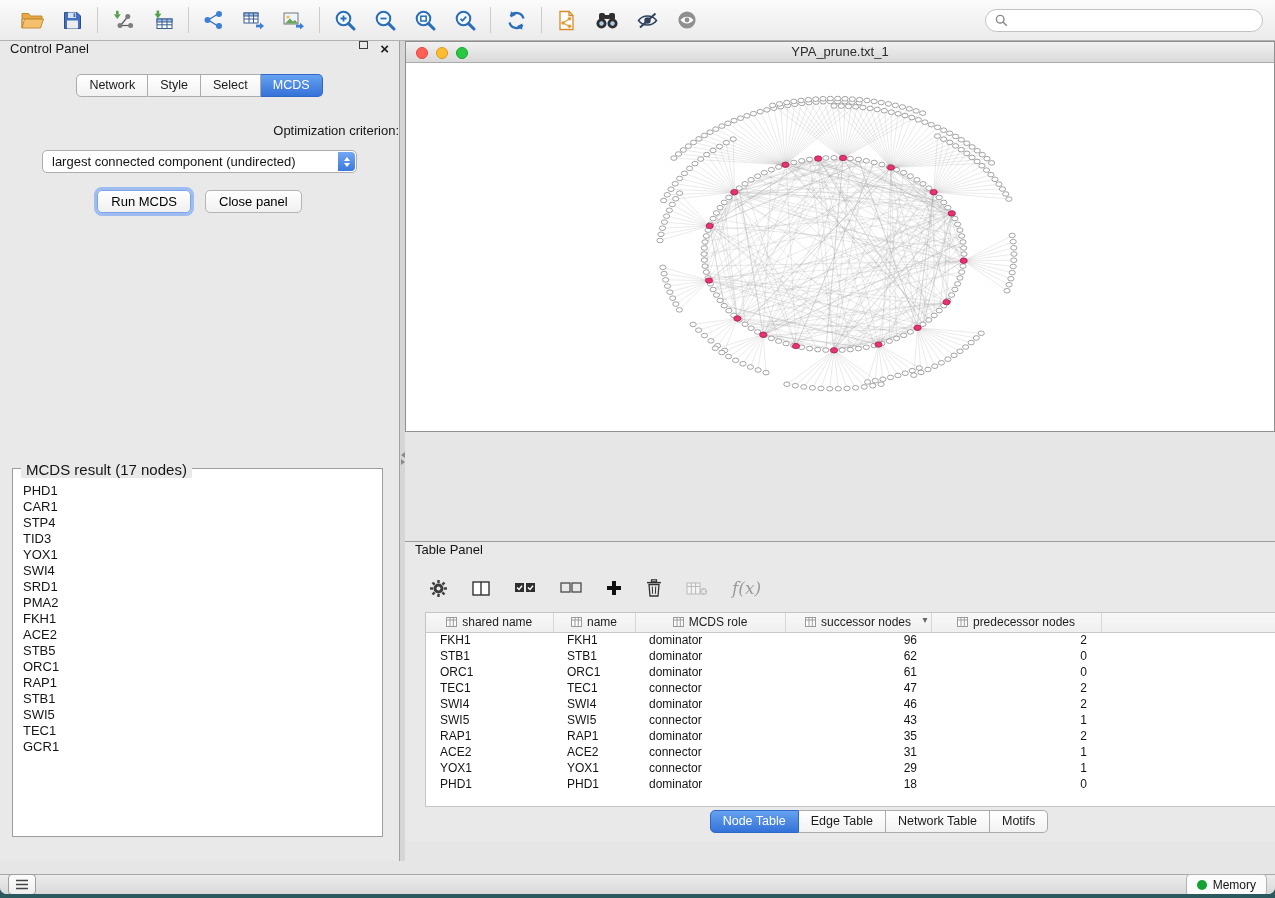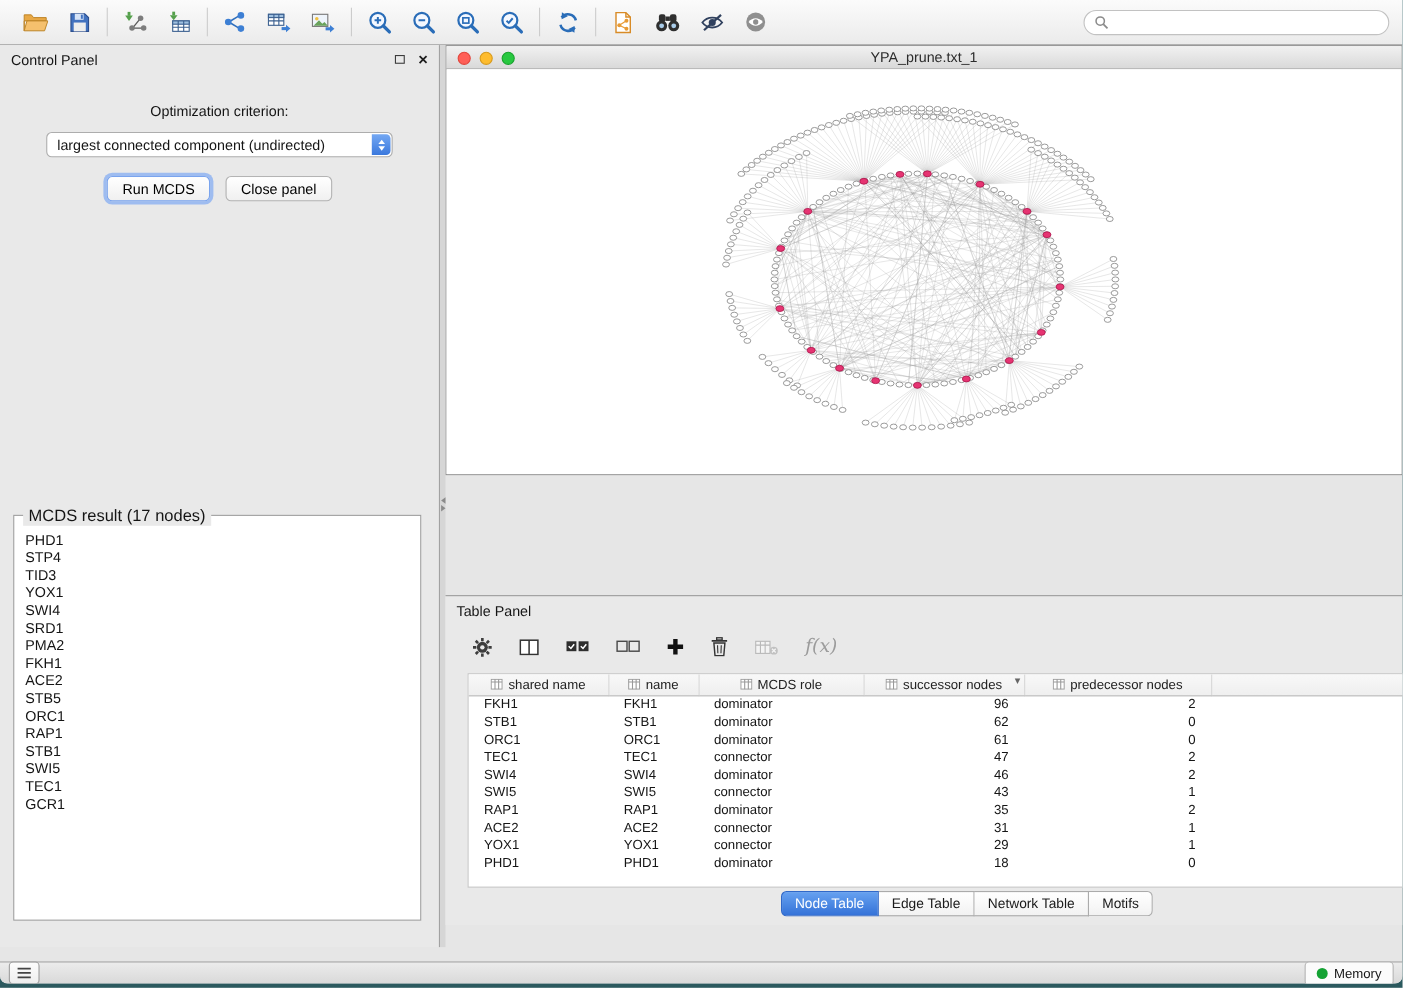--- a/index.html
+++ b/index.html
@@ -9,30 +9,30 @@
 
 
 .toolbar { position:absolute; top:0; left:0; right:0; height:41px; background:linear-gradient(#fbfbfb,#ebebeb); border-bottom:1px solid #b2b2b2; display:flex; align-items:center; padding:0 12px; }
 .tb-btn { width:40px; height:30px; display:flex; align-items:center; justify-content:center; border-radius:4px; cursor:default; }
 .tb-sep { width:1px; height:26px; background:#cccccc; margin:0 5px; }
 .search-field { margin-left:auto; width:278px; height:23px; background:#fff; border:1px solid #c2c2c2; border-radius:12px; display:flex; align-items:center; padding:0 9px; gap:5px; }
 .search-field input { border:none; outline:none; background:transparent; flex:1; font-size:12px; font-family:inherit; }
 
 
 .control-panel { position:absolute; left:0; top:41px; width:400px; bottom:33px; background:#e9e9e9; border-right:1px solid #a2a2a2; }
-.panel-header { height:26px; display:flex; align-items:center; padding:0 10px; font-size:13px; }
+.panel-header { height:26px; display:flex; align-items:flex-start; padding:0 10px; font-size:13px; }
 .panel-header .spacer { flex:1; }
 .float-box { width:9px; height:8px; border:1.5px solid #3c3c3c; display:inline-block; margin-right:12px; }
 .close-x { font-weight:bold; font-size:15px; line-height:1; color:#1c1c1c; }
 .tabs { display:flex; justify-content:center; margin-top:7px; }
 .tab { padding:3px 12px 4px; font-size:12.5px; background:linear-gradient(#ffffff,#f2f2f2); border:1px solid #ababab; border-left-width:0; color:#1a1a1a; white-space:nowrap; }
 .tab:first-child { border-left-width:1px; border-radius:5px 0 0 5px; }
 .tab:last-child { border-radius:0 5px 5px 0; }
 .tab.active { background:linear-gradient(#66a1f0,#3472d8); color:#fff; border-color:#3068c8; }
-.opt-label { margin-top:26px; text-align:center; font-size:13px; }
+.opt-label { margin-top:26px; text-align:right; font-size:13px; }
 .combo { width:315px; height:23px; margin:12px auto 0; background:#fff; border:1px solid #adadad; border-radius:5px; display:flex; align-items:center; position:relative; padding-left:9px; font-size:13px; }
 .combo-stepper { position:absolute; right:1px; top:1px; bottom:1px; width:17px; border-radius:0 4px 4px 0; background:linear-gradient(#74a8f3,#3a78dd); display:flex; flex-direction:column; align-items:center; justify-content:center; gap:2px; }
 .tri-up { width:0; height:0; border-left:3.5px solid transparent; border-right:3.5px solid transparent; border-bottom:4.5px solid #fff; }
 .tri-down { width:0; height:0; border-left:3.5px solid transparent; border-right:3.5px solid transparent; border-top:4.5px solid #fff; }
 .btn-row { display:flex; justify-content:center; gap:14px; margin-top:17px; }
 .btn { background:linear-gradient(#ffffff,#f0f0f0); border:1px solid #b4b4b4; border-radius:5px; padding:2px 13px; font-size:13px; height:23px; font-family:inherit; }
 .btn.focused { box-shadow:0 0 0 3px rgba(96,152,246,0.55); border-color:#7aa4ee; }
 .mcds-box { position:absolute; left:12px; right:16px; top:427px; bottom:24px; border:1px solid #9d9d9d; background:#fff; }
 .mcds-legend { position:absolute; top:-8px; left:8px; background:#e9e9e9; padding:0 5px; font-size:15px; }
 .mcds-list { position:absolute; left:2px; right:2px; top:14px; bottom:2px; overflow:hidden; font-size:13px; line-height:16px; padding-left:8px; }
@@ -246,36 +246,43 @@
     </div>
   </div>
 
   <div class="control-panel">
     <div class="panel-header">
       <span>Control Panel</span>
       <span class="spacer"></span>
       <span class="float-box"></span>
       <span class="close-x">×</span>
     </div>
+    <div class="tabs">
+      <div class="tab">Network</div>
+      <div class="tab">Style</div>
+      <div class="tab">Select</div>
+      <div class="tab active">MCDS</div>
+    </div>
     <div class="opt-label">Optimization criterion:</div>
     <div class="combo">
       <span>largest connected component (undirected)</span>
       <span class="combo-stepper">
           <span class="tri-up"></span>
           <span class="tri-down"></span>
         </span>
     </div>
     <div class="btn-row">
       <button class="btn focused">Run MCDS</button>
       <button class="btn">Close panel</button>
     </div>
     <div class="mcds-box">
       <span class="mcds-legend">MCDS result (17 nodes)</span>
       <div class="mcds-list">
           <div>PHD1</div>
+          <div>CAR1</div>
           <div>STP4</div>
           <div>TID3</div>
           <div>YOX1</div>
           <div>SWI4</div>
           <div>SRD1</div>
           <div>PMA2</div>
           <div>FKH1</div>
           <div>ACE2</div>
           <div>STB5</div>
           <div>ORC1</div>

